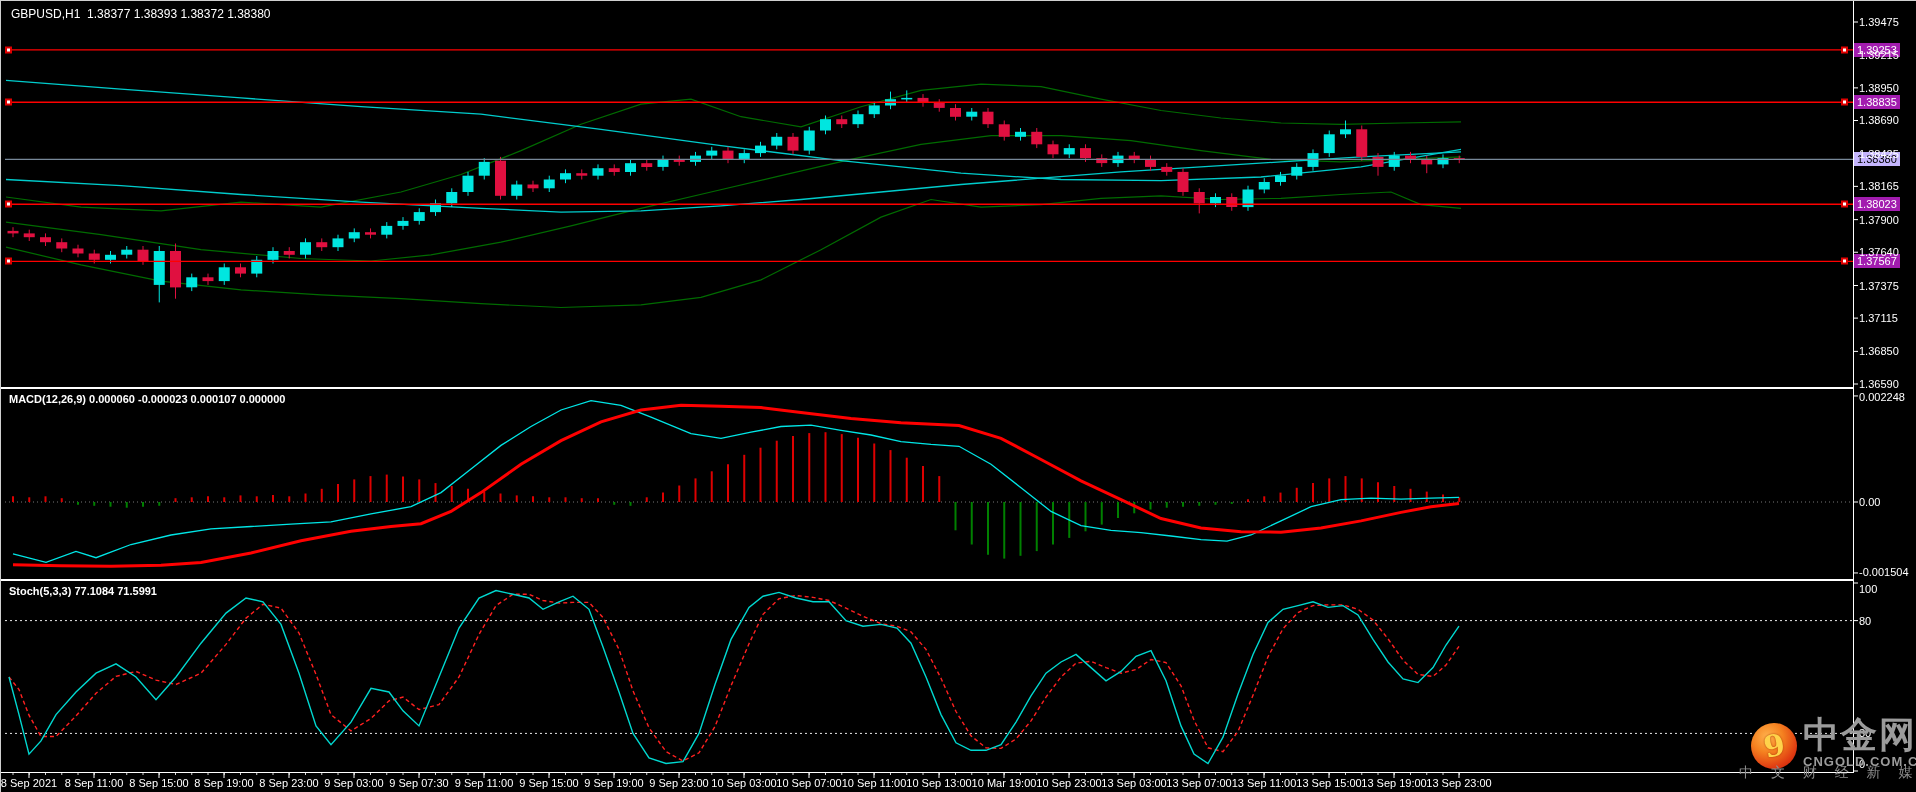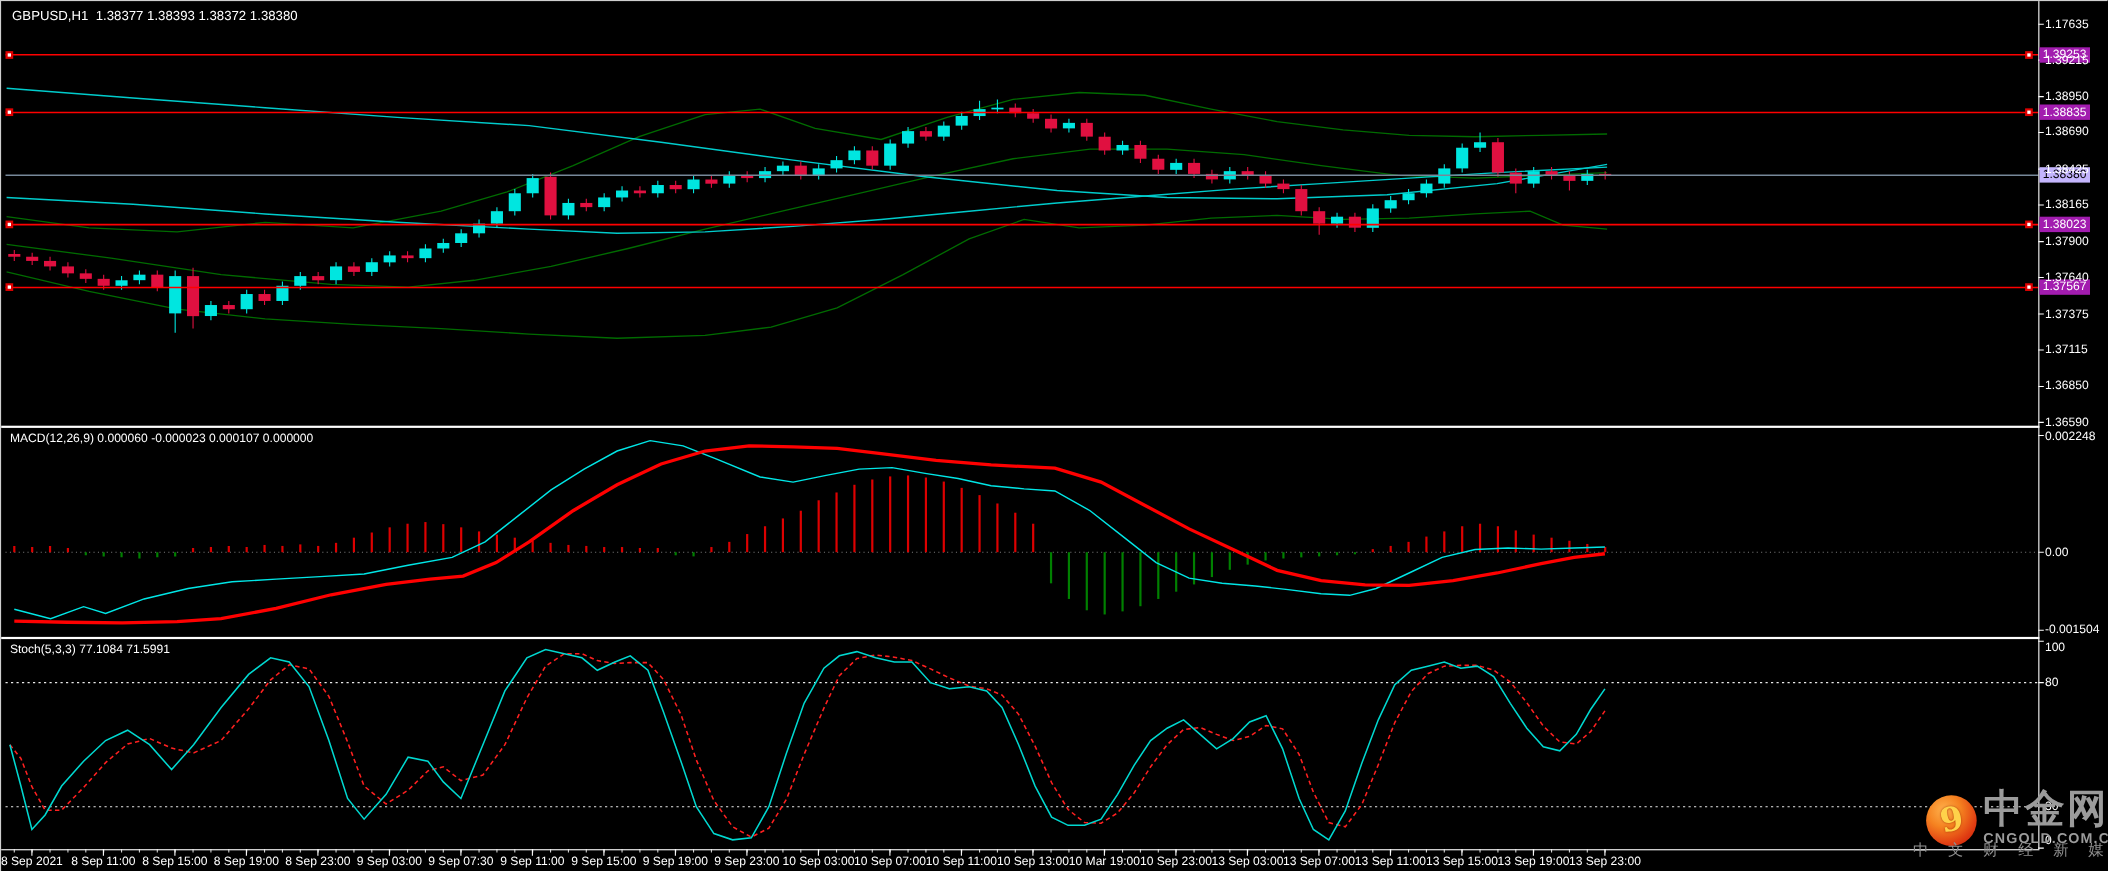--- a/index.html
+++ b/index.html
@@ -3,21 +3,21 @@
 <meta charset="utf-8">
 <style>
   html,body{margin:0;padding:0;background:#000;}
   #chart-window{position:relative;width:1916px;height:792px;background:#000;overflow:hidden;
     font-family:"Liberation Sans",sans-serif;border-top:1px solid #cfcfcf;border-left:1px solid #cfcfcf;}
   #chart-svg{position:absolute;left:0;top:0;}
   .panel-sep{position:absolute;left:0;width:1853px;height:2px;background:#fff;}
   .vaxis{position:absolute;left:1852px;top:0;width:1px;height:771px;background:#fff;}
   .haxis{position:absolute;left:0;top:771px;width:1853px;height:1px;background:#fff;}
   .title{position:absolute;left:10px;top:6px;color:#fff;font-size:12px;white-space:pre;}
-  .ind-label{position:absolute;left:8px;color:#fff;font-size:11px;white-space:pre;}
+  .ind-label{position:absolute;left:8px;color:#fff;font-size:11px;white-space:pre;font-weight:bold;}
   .axlabel{position:absolute;left:1858px;color:#fff;font-size:11px;transform:translateY(-50%);white-space:nowrap;}
   .pricebox{position:absolute;left:1853px;height:14px;line-height:14px;padding:0 3px;font-size:11px;
     transform:translateY(-50%);white-space:nowrap;}
   .pricebox.red{background:#a21caf;color:#fff;}
   .pricebox.cur{background:#c4b5fd;color:#000;}
   .tlabel{position:absolute;top:776px;color:#fff;font-size:11px;transform:translateX(-50%);white-space:nowrap;}
   .hline-marker{position:absolute;width:7px;height:7px;background:#e00000;transform:translateY(-50%);}
   .hline-marker:after{content:"";position:absolute;left:2px;top:2px;width:3px;height:3px;background:#fff;}
   #watermark{position:absolute;left:1750px;top:716px;display:flex;align-items:flex-start;z-index:5;}
   #wm-logo{width:46px;height:46px;border-radius:50%;margin-top:6px;
@@ -473,21 +473,21 @@
       <div class="hline-marker" style="left:4px;top:101.3050259965333px"></div>
       <div class="hline-marker" style="left:1840px;top:101.3050259965333px"></div>
       <div class="pricebox red" style="top:101.3050259965333px">1.38835</div>
       <div class="hline-marker" style="left:4px;top:203.19202772963436px"></div>
       <div class="hline-marker" style="left:1840px;top:203.19202772963436px"></div>
       <div class="pricebox red" style="top:203.19202772963436px">1.38023</div>
       <div class="hline-marker" style="left:4px;top:260.4093587521662px"></div>
       <div class="hline-marker" style="left:1840px;top:260.4093587521662px"></div>
       <div class="pricebox red" style="top:260.4093587521662px">1.37567</div>
       <div class="pricebox cur" style="top:158.39688041594474px">1.38380</div>
-      <div class="axlabel" style="top:21px">1.17635</div>
+      <div class="axlabel" style="top:21px">1.39475</div>
       <div class="axlabel" style="top:53.62391681109105px">1.39215</div>
       <div class="axlabel" style="top:86.87521663778134px">1.38950</div>
       <div class="axlabel" style="top:119.49913344887239px">1.38690</div>
       <div class="axlabel" style="top:152.75043327556267px">1.38425</div>
       <div class="axlabel" style="top:185.37435008665372px">1.38165</div>
       <div class="axlabel" style="top:218.625649913344px">1.37900</div>
       <div class="axlabel" style="top:251.24956672443506px">1.37640</div>
       <div class="axlabel" style="top:284.50086655112534px">1.37375</div>
       <div class="axlabel" style="top:317.1247833622164px">1.37115</div>
       <div class="axlabel" style="top:350.3760831889067px">1.36850</div>

